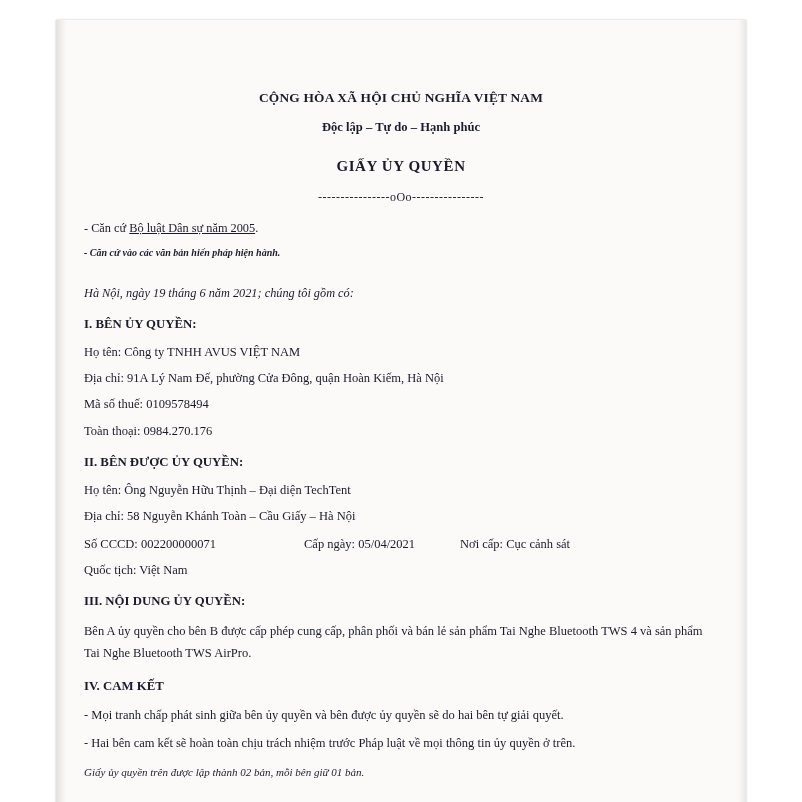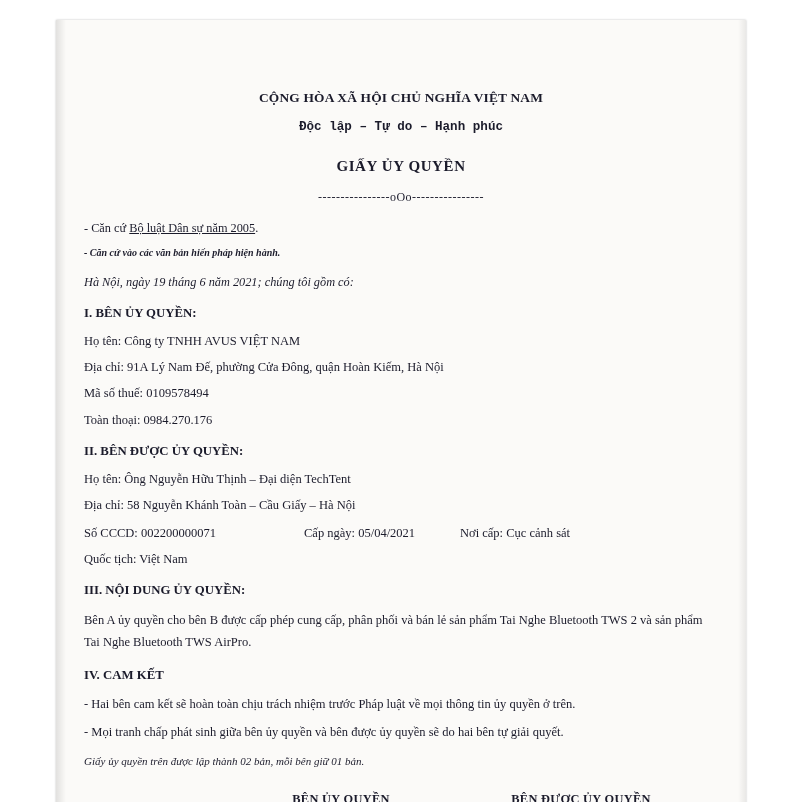--- a/index.html
+++ b/index.html
@@ -72,21 +72,20 @@
   .nat-title {
     font-weight: bold;
     font-size: 13.4px;
     letter-spacing: 0.2px;
     margin-top: 46px;
   }
   .nat-sub {
     font-weight: bold;
     font-size: 12.6px;
     margin-top: 9px;
-    font-family: Liberation Mono, monospace;
   }
   .dashes {
     font-size: 12px;
     margin-top: 9px;
     letter-spacing: 0.5px;
   }
   .doc-title {
     font-weight: bold;
     font-size: 15px;
     letter-spacing: 0.6px;
@@ -99,21 +98,21 @@
   .basis .uline { text-decoration: underline; }
   .basis-2 {
     font-style: italic;
     font-size: 10px;
     margin-top: 7px;
     font-weight: bold;
   }
   .dateline {
     font-style: italic;
     font-size: 12.3px;
-    margin-top: 12px;
+    margin-top: 23px;
   }
   .sect {
     font-weight: bold;
     font-size: 12.8px;
     margin-top: 12px;
   }
   .line {
     margin-top: 8px;
     font-size: 12.5px;
   }
@@ -185,25 +184,25 @@
       <div class="line tight">Địa chỉ: 58 Nguyễn Khánh Toàn – Cầu Giấy – Hà Nội</div>
 
       <div class="cccd-row">
         <div class="cccd-a">Số CCCD: 002200000071</div>
         <div class="cccd-b">Cấp ngày: 05/04/2021</div>
         <div class="cccd-c">Nơi cấp: Cục cảnh sát</div>
       </div>
       <div class="line tight">Quốc tịch: Việt Nam</div>
 
       <div class="sect">III. NỘI DUNG ỦY QUYỀN:</div>
-      <div class="para">Bên A ủy quyền cho bên B được cấp phép cung cấp, phân phối và bán lẻ sản phẩm Tai Nghe Bluetooth TWS 2 và sản phẩm Tai Nghe Bluetooth TWS AirPro.</div>
+      <div class="para">Bên A ủy quyền cho bên B được cấp phép cung cấp, phân phối và bán lẻ sản phẩm Tai Nghe Bluetooth TWS 4 và sản phẩm Tai Nghe Bluetooth TWS AirPro.</div>
 
       <div class="sect">IV. CAM KẾT</div>
+      <div class="para2">- Mọi tranh chấp phát sinh giữa bên ủy quyền và bên được ủy quyền sẽ do hai bên tự giải quyết.</div>
       <div class="para2">- Hai bên cam kết sẽ hoàn toàn chịu trách nhiệm trước Pháp luật về mọi thông tin ủy quyền ở trên.</div>
-      <div class="para2">- Mọi tranh chấp phát sinh giữa bên ủy quyền và bên được ủy quyền sẽ do hai bên tự giải quyết.</div>
       <div class="closing">Giấy ủy quyền trên được lập thành 02 bản, mỗi bên giữ 01 bản.</div>
 
       <div class="sig-area">
         <div class="sig-col sig-left">
           <div class="sig-head">BÊN ỦY QUYỀN</div>
 
         </div>
         <div class="sig-col sig-right">
           <div class="sig-head">BÊN ĐƯỢC ỦY QUYỀN</div>
 

